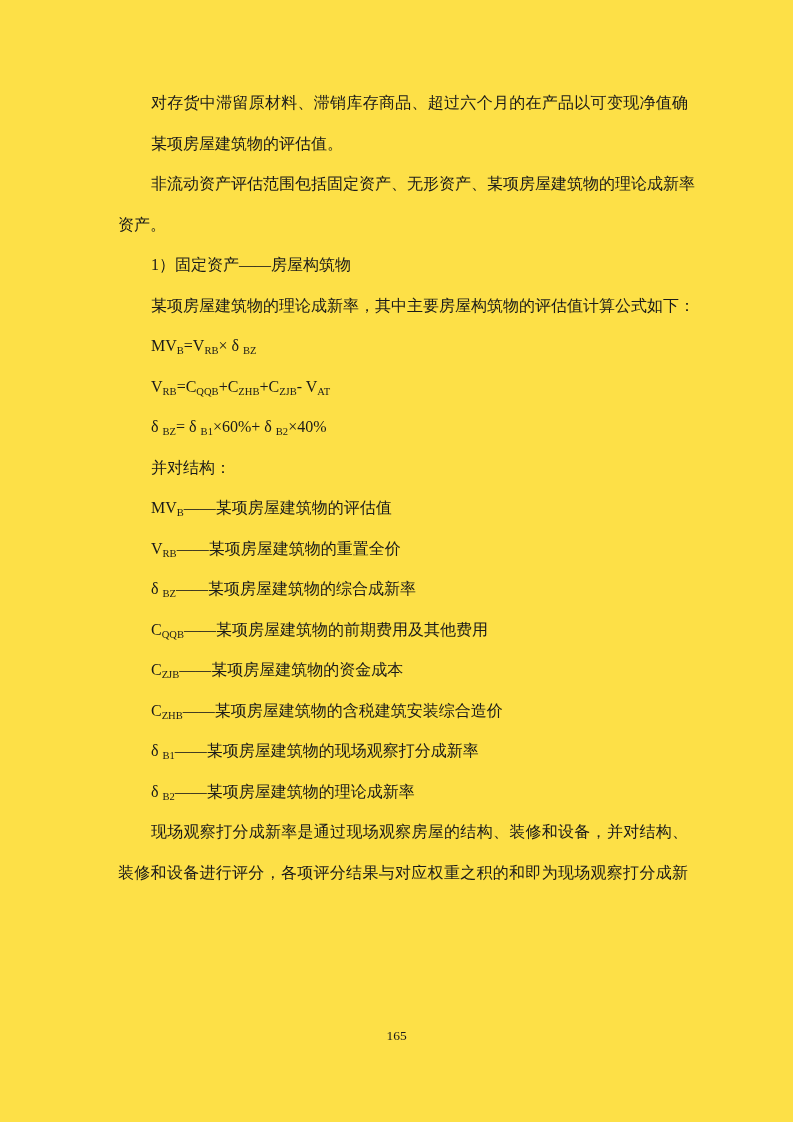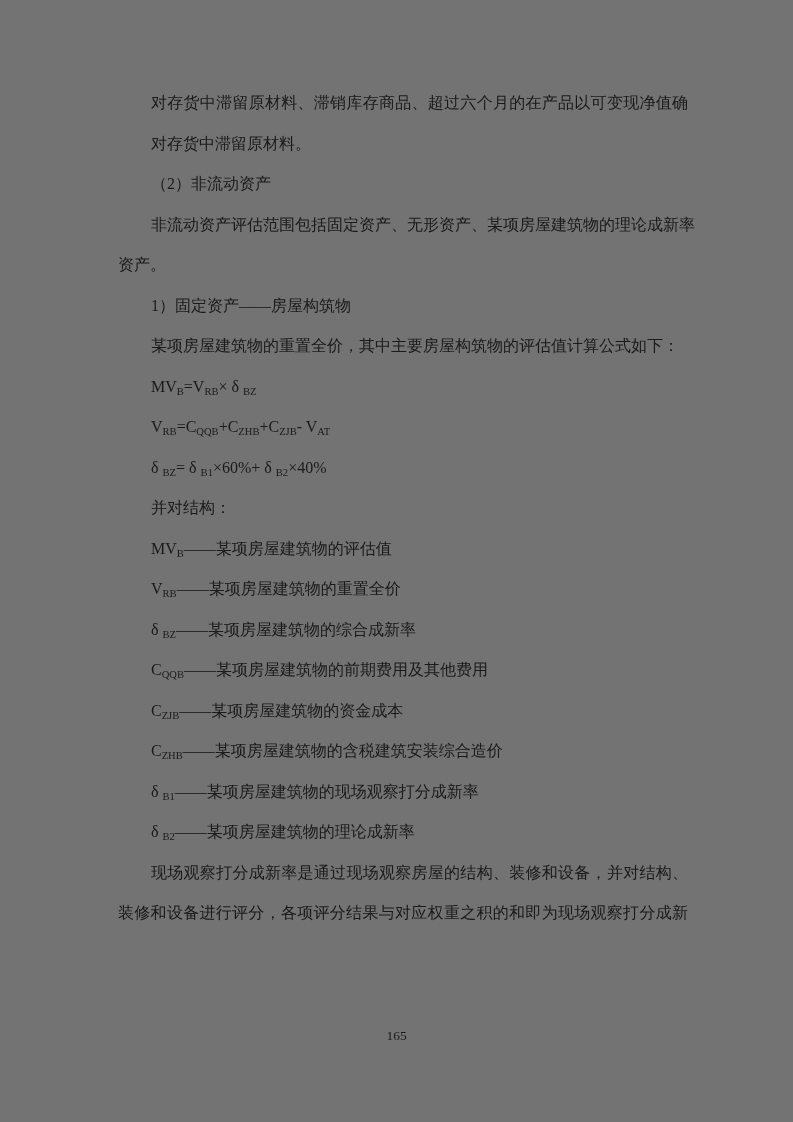--- a/index.html
+++ b/index.html
@@ -4,21 +4,21 @@
 <style>
   html, body {
     margin: 0;
     padding: 0;
     background: #fdfdfd;
   }
   .page {
     position: relative;
     width: 793px;
     height: 1122px;
-    background: #737373;
+    background: #fde047;
     color: #1a1a1a;
     font-family: "Liberation Serif", "DejaVu Serif", serif;
     overflow: hidden;
   }
   .content {
     position: absolute;
     top: 83px;
     left: 118px;
     width: 570px;
   }
@@ -51,26 +51,25 @@
     font-size: 13.5px;
     color: #1a1a1a;
   }
 </style>
 </head>
 <body>
 
 <div class="page">
   <div class="content">
       <div class="line indent justify">对存货中滞留原材料、滞销库存商品、超过六个月的在产品以可变现净值确</div>
-      <div class="line indent">对存货中滞留原材料。</div>
-      <div class="line indent">（2）非流动资产</div>
+      <div class="line indent">某项房屋建筑物的评估值。</div>
       <div class="line indent justify">非流动资产评估范围包括固定资产、无形资产、某项房屋建筑物的理论成新率</div>
       <div class="line">资产。</div>
       <div class="line indent">1）固定资产——房屋构筑物</div>
-      <div class="line indent">某项房屋建筑物的重置全价，其中主要房屋构筑物的评估值计算公式如下：</div>
+      <div class="line indent">某项房屋建筑物的理论成新率，其中主要房屋构筑物的评估值计算公式如下：</div>
       <div class="line indent">MV<sub>B</sub>=V<sub>RB</sub>× δ <sub>BZ</sub></div>
       <div class="line indent">V<sub>RB</sub>=C<sub>QQB</sub>+C<sub>ZHB</sub>+C<sub>ZJB</sub>- V<sub>AT</sub></div>
       <div class="line indent">δ <sub>BZ</sub>= δ <sub>B1</sub>×60%+ δ <sub>B2</sub>×40%</div>
       <div class="line indent">并对结构：</div>
       <div class="line indent">MV<sub>B</sub>——某项房屋建筑物的评估值</div>
       <div class="line indent">V<sub>RB</sub>——某项房屋建筑物的重置全价</div>
       <div class="line indent">δ <sub>BZ</sub>——某项房屋建筑物的综合成新率</div>
       <div class="line indent">C<sub>QQB</sub>——某项房屋建筑物的前期费用及其他费用</div>
       <div class="line indent">C<sub>ZJB</sub>——某项房屋建筑物的资金成本</div>
       <div class="line indent">C<sub>ZHB</sub>——某项房屋建筑物的含税建筑安装综合造价</div>

